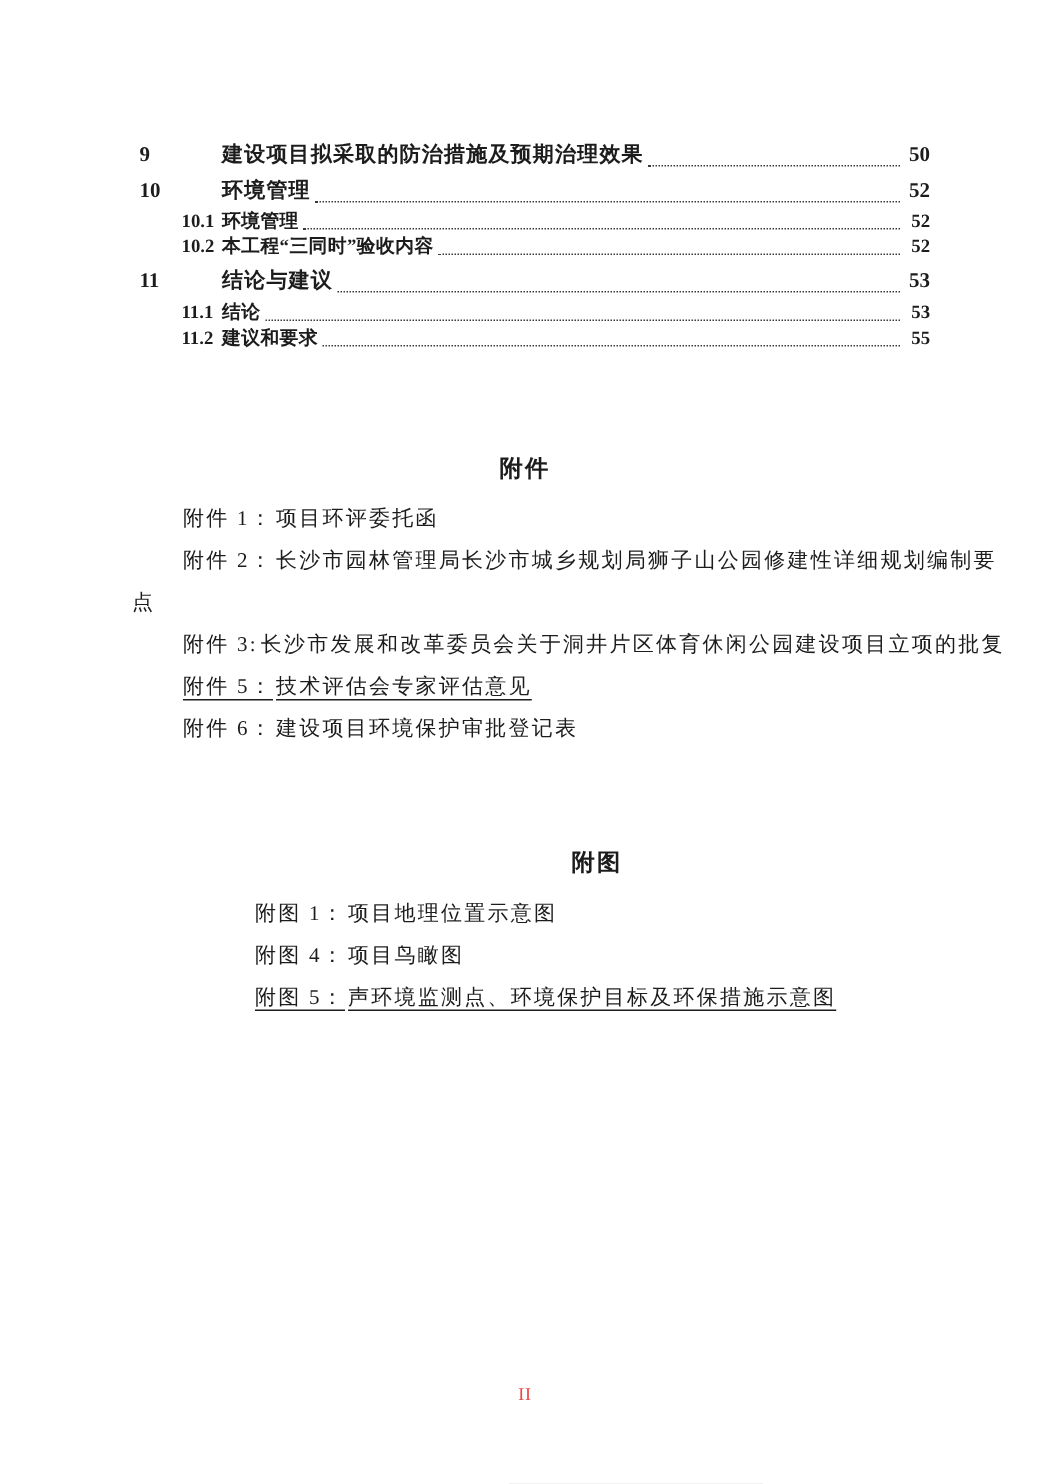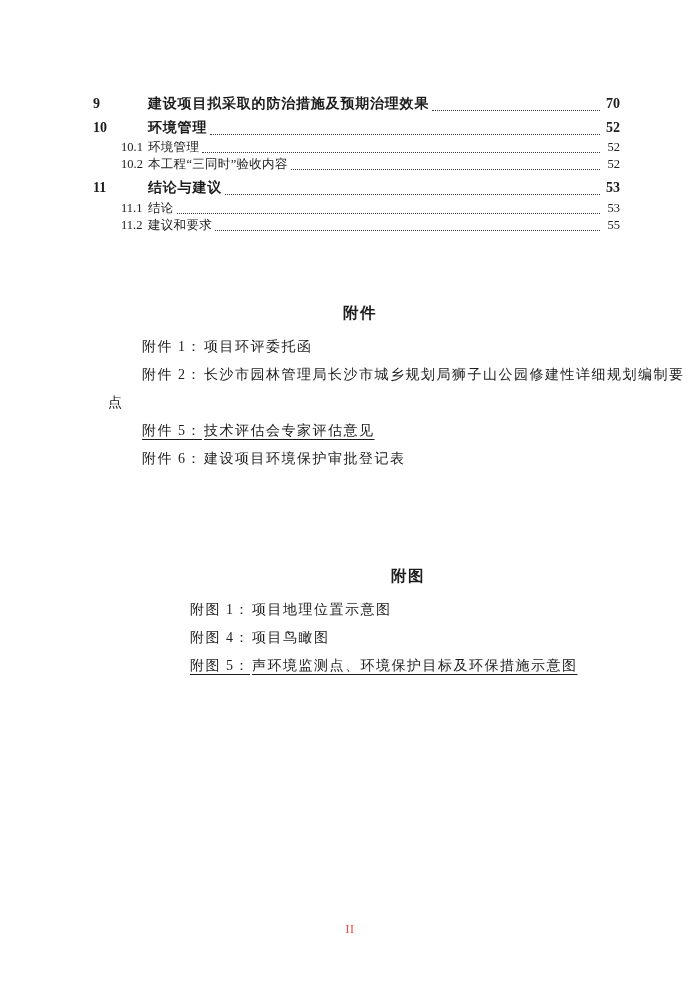--- a/index.html
+++ b/index.html
@@ -12,35 +12,35 @@
     background: #ffffff;
     font-family: "Liberation Serif", "DejaVu Serif", serif;
     color: #1c1c1c;
     overflow: hidden;
   }
 
   
   .toc { position: absolute; top: 93px; left: 88px; width: 532px; }
   .toc-row { display: flex; line-height: 22px; }
   .toc-row.lv1 { font-weight: bold; font-size: 14px; letter-spacing: 0.8px; height: 22px; }
-  .toc-row.lv2 { font-weight: normal; font-size: 12.5px; letter-spacing: 0.3px; height: 17px; line-height: 17px; }
+  .toc-row.lv2 { font-weight: bold; font-size: 12.5px; letter-spacing: 0.3px; height: 17px; line-height: 17px; }
   .toc-row .num { flex: 0 0 60px; width: 60px; padding-left: 5px; letter-spacing: 0; }
   .toc-row.lv2 .num { padding-left: 33px; }
   .toc-row .title { white-space: nowrap; }
   .leader {
     flex: 1 1 auto;
     border-bottom: 1.6px dotted #3a3a3a;
     margin: 0 2px 4px 3px;
   }
   .toc-row.lv2 .leader { margin-bottom: 3px; }
   .pagenum { flex: 0 0 auto; min-width: 18px; text-align: right; letter-spacing: 0; }
   .mt5 { margin-top: 2px; } .mt4 { margin-top: 4px; } .mt1 { margin-top: 1px; }
 
   
-  .doc-section { position: absolute; left: 0; width: 700px; padding-left: 20px; }
+  .doc-section { position: absolute; left: 0; width: 700px; }
   .sec-attachments { top: 301px; }
   .sec-figures { top: 564px; margin-left: 48px; }
   .section-heading {
     text-align: center;
     font-weight: bold;
     font-size: 15.5px;
     letter-spacing: 1.5px;
     line-height: 24px;
     margin-bottom: 8px;
   }
@@ -66,21 +66,21 @@
 <body>
 
 <div class="page">
 
   <div class="toc">
 
     <div class="toc-row lv1">
       <span class="num">9</span>
       <span class="title">建设项目拟采取的防治措施及预期治理效果</span>
       <span class="leader"></span>
-      <span class="pagenum">70</span>
+      <span class="pagenum">50</span>
     </div>
 
     <div class="toc-row lv1 mt5">
       <span class="num">10</span>
       <span class="title">环境管理</span>
       <span class="leader"></span>
       <span class="pagenum">52</span>
     </div>
 
     <div class="toc-row lv2">
@@ -124,20 +124,21 @@
     <div class="section-heading">附件</div>
     <div class="doc-items">
 
       <div class="doc-line indent"><span class="lbl">附件 1：</span><span>项目环评委托函</span></div>
 
       <div>
         <div class="doc-line indent"><span class="lbl">附件 2：</span><span>长沙市园林管理局长沙市城乡规划局狮子山公园修建性详细规划编制要</span></div>
         <div class="doc-line">点</div>
       </div>
 
+      <div class="doc-line indent"><span class="lbl">附件 3:</span><span>长沙市发展和改革委员会关于洞井片区体育休闲公园建设项目立项的批复</span></div>
 
 
       <div class="doc-line indent underlined"><span class="lbl">附件 5：</span><span>技术评估会专家评估意见</span></div>
 
       <div class="doc-line indent"><span class="lbl">附件 6：</span><span>建设项目环境保护审批登记表</span></div>
 
     </div>
   </div>
 
   <div class="doc-section sec-figures">

